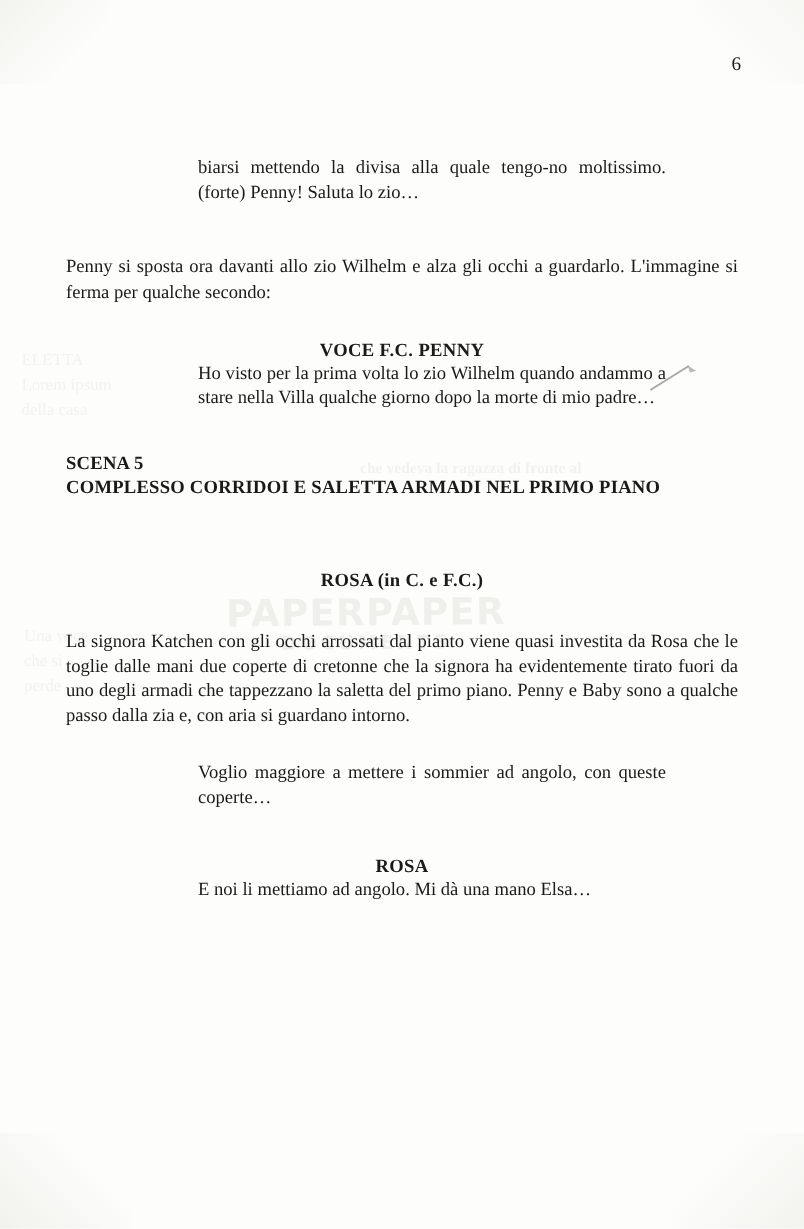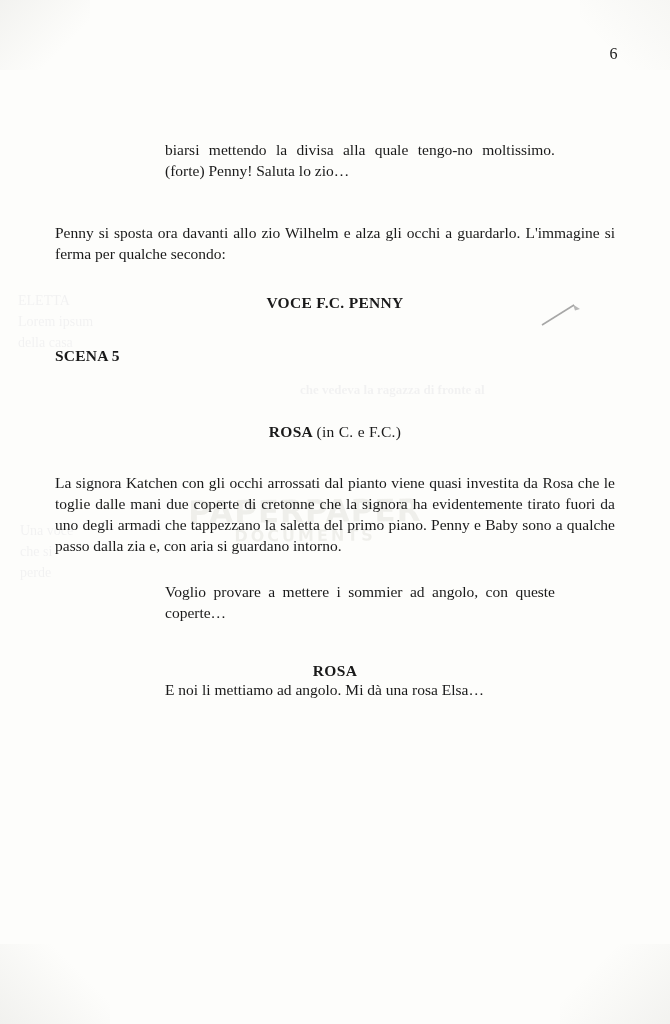--- a/index.html
+++ b/index.html
@@ -24,21 +24,21 @@
   .page-number {
     position: absolute;
     top: 45px;
     right: 52px;
     font-size: 16px;
     font-family: "Liberation Serif", serif;
     letter-spacing: 0.5px;
   }
   .body-wrap {
     position: absolute;
-    top: 140px;
+    top: 130px;
     left: 55px;
     width: 560px;
   }
   .dialogue-block {
     margin-left: 110px;
     margin-right: 60px;
     font-size: 15.5px;
     line-height: 1.33;
     text-align: justify;
     text-justify: inter-word;
@@ -46,21 +46,21 @@
   .char-name {
     text-align: center;
     font-weight: bold;
     font-size: 15.5px;
     margin-left: 60px;
     margin-right: 60px;
     letter-spacing: 0.3px;
     margin-top: 29px;
   }
   .char-name .paren {
-    font-weight: normal;
+    font-weight: bold;
   }
   .action {
     font-size: 15.5px;
     line-height: 1.34;
     text-align: justify;
     text-justify: inter-word;
     margin-top: 32px;
     margin-bottom: 16px;
   }
   .scene-head {
@@ -172,46 +172,48 @@
     <div class="dialogue-block">biarsi mettendo la divisa alla quale tengo-no moltissimo. (forte) Penny! Saluta lo zio…</div>
 
     <div class="spacer-sm"></div>
 
     <div class="action">Penny si sposta ora davanti allo zio Wilhelm e alza gli occhi a guardarlo. L'immagine si ferma per qualche secondo:</div>
 
     <div class="char-name">
       <span>VOCE F.C. PENNY</span>
     </div>
 
+    <div class="dialogue-block">Ho visto per la prima volta lo zio Wilhelm quando andammo a stare nella Villa qualche giorno dopo la morte di mio padre…</div>
 
     <div class="scene-head">
       <div>SCENA 5</div>
+      <div>COMPLESSO CORRIDOI E SALETTA ARMADI NEL PRIMO PIANO</div>
     </div>
 
     <div class="spacer-md"></div>
 
 
     <div class="spacer-sm"></div>
 
     <div class="char-name">
       <span>ROSA</span>
       <span class="paren">(in C. e F.C.)</span>
     </div>
 
 
     <div class="action">La signora Katchen con gli occhi arrossati dal pianto viene quasi investita da Rosa che le toglie dalle mani due coperte di cretonne che la signora ha evidentemente tirato fuori da uno degli armadi che tappezzano la saletta del primo piano. Penny e Baby sono a qualche passo dalla zia e, con aria si guardano intorno.</div>
 
     <div class="spacer-sm"></div>
 
 
-    <div class="dialogue-block">Voglio provare a mettere i sommier ad angolo, con queste coperte…</div>
+    <div class="dialogue-block">Voglio maggiore a mettere i sommier ad angolo, con queste coperte…</div>
 
 
     <div class="spacer-sm"></div>
 
     <div class="char-name">
       <span>ROSA</span>
     </div>
 
-    <div class="dialogue-block">E noi li mettiamo ad angolo. Mi dà una rosa Elsa…</div>
+    <div class="dialogue-block">E noi li mettiamo ad angolo. Mi dà una mano Elsa…</div>
 
   </div>
 </div>
 
 </body></html>

